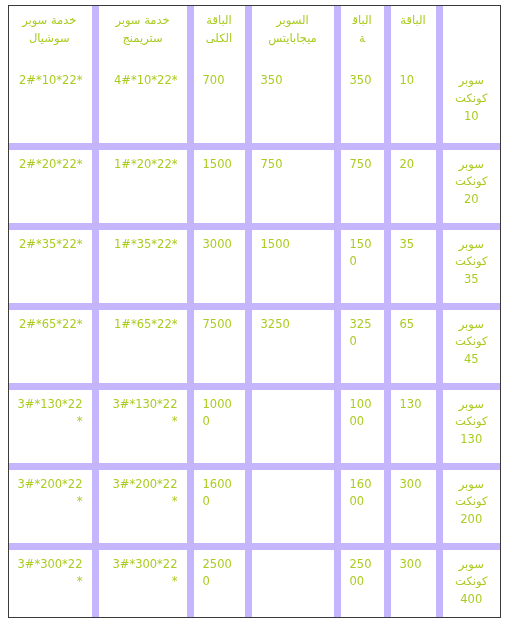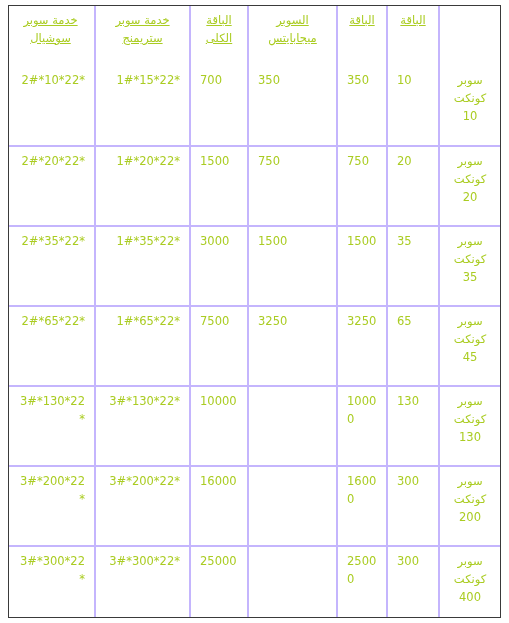--- a/index.html
+++ b/index.html
@@ -40,21 +40,21 @@
     width: 100%;
     height: 100%;
     border-collapse: collapse;
     table-layout: fixed;
     direction: rtl;
     background: #ffffff;
   }
 
   table.pkg-table th,
   table.pkg-table td {
-    border: 2px solid #c4b5fd;
+    border: 7px solid #c4b5fd;
     color: #aacc22;
     font-size: 11.5px;
     line-height: 1.55;
     font-weight: normal;
     padding: 6px 9px 6px 9px;
     vertical-align: top;
     background: #ffffff;
     word-wrap: break-word;
     overflow: hidden;
   }
@@ -64,21 +64,20 @@
   table.pkg-table tr > *:last-child  { border-left: 0; }
   table.pkg-table tr:first-child > * { border-top: 0; }
   table.pkg-table tr:last-child  > * { border-bottom: 0; }
 
   
   thead th {
     text-align: center;
     height: 48px;
     vertical-align: top;
     padding-top: 7px;
-    text-decoration: underline;
   }
   thead th.th-name { text-align: center; }
 
   
   tbody tr { height: 80px; }
   tbody tr.row-last { height: auto; }
 
   td.cell-name {
     text-align: center;
     direction: rtl;
@@ -133,21 +132,21 @@
           <th>خدمة سوبر سوشيال</th>
         </tr>
       </thead>
       <tbody id="table-body">
           <tr>
             <td class="cell-name">سوبر كونكت 10</td>
             <td class="cell-num">10</td>
             <td class="cell-num">350</td>
             <td class="cell-num-left">350</td>
             <td class="cell-num">700</td>
-            <td class="cell-code">1#*15*22*</td>
+            <td class="cell-code">4#*10*22*</td>
             <td class="cell-code">2#*10*22*</td>
           </tr>
           <tr>
             <td class="cell-name">سوبر كونكت 20</td>
             <td class="cell-num">20</td>
             <td class="cell-num">750</td>
             <td class="cell-num-left">750</td>
             <td class="cell-num">1500</td>
             <td class="cell-code">1#*20*22*</td>
             <td class="cell-code">2#*20*22*</td>

